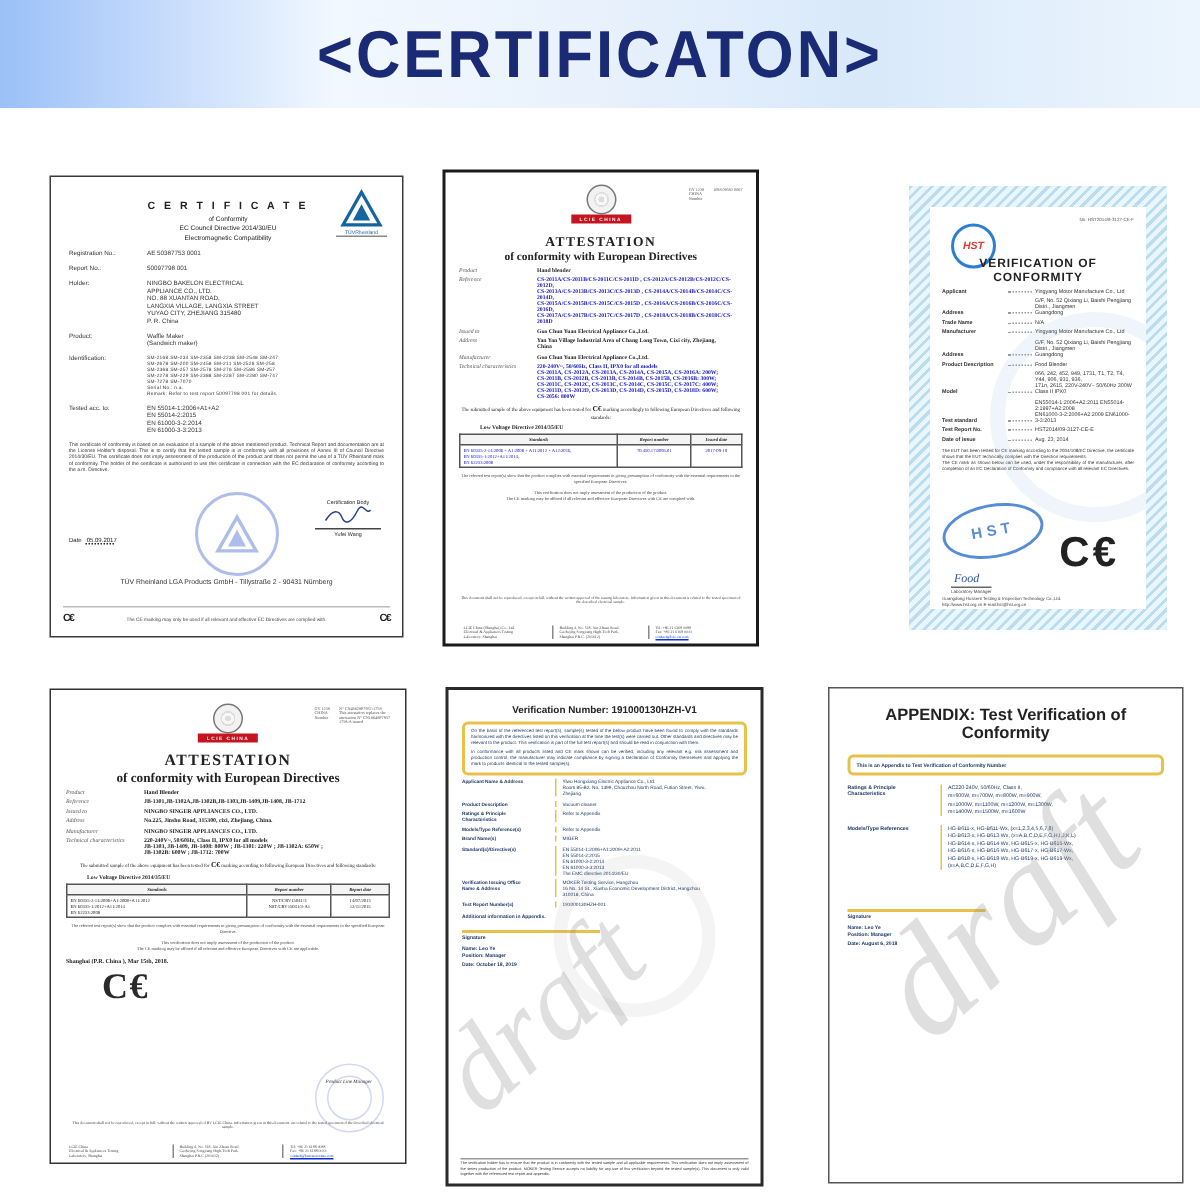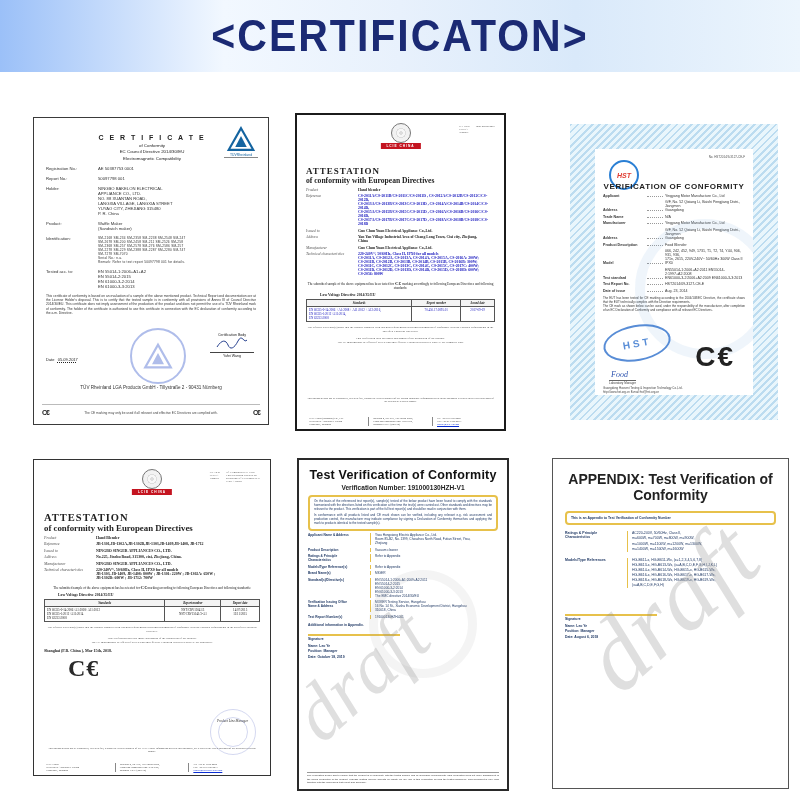--- a/index.html
+++ b/index.html
@@ -36,21 +36,21 @@
   
   .att{font-family:"Liberation Serif",serif;}
   .c2{left:295px;top:113px;width:211px;height:318px;border:2px solid #1b1b1b;padding:8px 9px;font-size:3.8px;}
   .c4{left:33px;top:459px;width:238px;height:317px;border:1.5px solid #333;padding:9px 10px;font-size:3.9px;}
   .att-head{position:relative;height:30px;}
   .emblem{position:absolute;left:50%;transform:translateX(-50%);top:0;width:18px;height:18px;border:1px solid #777;
     border-radius:50%;background:radial-gradient(circle at 50% 50%, #ddd 0 2px, #f7f7f7 2px 4px, #ddd 4px 5px, #f2f2f2 5px 9px);}
   .red-label{position:absolute;left:50%;transform:translateX(-50%);top:20px;background:#c41420;color:#fff;
     font-size:3.2px;font-weight:bold;padding:1px 6px;letter-spacing:1px;font-family:"Liberation Sans",sans-serif;}
   .att-meta{position:absolute;right:0;top:2px;text-align:left;font-size:2.8px;color:#555;display:flex;gap:6px;}
-  .att-title{text-align:left;font-weight:bold;margin-top:13px;}
+  .att-title{text-align:center;font-weight:bold;margin-top:3px;}
   .c2 .att-title .t1{font-size:9px;letter-spacing:1px;}
   .c2 .att-title .t2{font-size:7.6px;}
   .c4 .att-title .t1{font-size:10.5px;letter-spacing:1px;}
   .c4 .att-title .t2{font-size:8.8px;}
   .att-fr{display:flex;margin-top:2.5px;}
   .att-fl{flex:0 0 52px;font-style:italic;color:#555;}
   .att-fv{flex:1;white-space:pre-line;font-weight:bold;color:#222;}
   .blue{color:#1414bd;}
   .att-ce-sent{text-align:center;font-size:3.3px;margin-top:5px;color:#222;}
   .att-ce-sent .ce{font-size:5px;font-weight:bold;}
@@ -67,21 +67,21 @@
   .att-stamp{position:absolute;right:14px;bottom:20px;width:44px;height:44px;border:1.5px solid rgba(100,115,200,.4);
     border-radius:50%;opacity:.7;display:flex;align-items:center;justify-content:center;}
   .att-stamp .inner{width:28px;height:28px;border:1px solid rgba(100,115,200,.4);border-radius:50%;}
   .att-footnote{position:absolute;left:10px;right:10px;bottom:16px;text-align:center;font-size:2.6px;color:#444;}
   .att-footer{position:absolute;left:8px;right:8px;bottom:3px;display:flex;font-size:2.6px;color:#444;}
   .att-footer .col{flex:1;padding:0 4px;white-space:pre-line;}
   .att-footer .col + .col{border-left:0.8px solid #888;}
   .link{color:#0b2fd4;text-decoration:underline;}
   
   .c3{left:563px;top:117px;width:222px;height:310px;padding:7px;}
-  .lace{position:absolute;inset:7px;background:repeating-linear-gradient(135deg,#bcdcf0 0 2px,#e9f6fc 2px 5px);padding:25px;box-sizing:border-box;}
+  .lace{position:absolute;inset:7px;background:repeating-linear-gradient(135deg,#bcdcf0 0 2px,#e9f6fc 2px 5px);padding:14px;box-sizing:border-box;margin-left:36px;}
   .lace-inner{background:#fff;width:100%;height:100%;position:relative;padding:6px 8px;box-sizing:border-box;overflow:hidden;}
   .c3-no{text-align:right;font-size:3px;color:#555;}
   .hst-logo{width:26px;height:26px;border:2px solid #2a7fd4;border-radius:50%;display:flex;align-items:center;justify-content:center;margin:1px 0 0 6px;background:#fff;}
   .hst-logo span{color:#e03a2f;font-weight:bold;font-style:italic;font-size:7px;letter-spacing:0;}
   .c3-title{text-align:center;font-size:8px;font-weight:bold;letter-spacing:0.6px;color:#222;margin-top:-8px;}
   .hst-fr{display:flex;margin-top:2.6px;font-size:3.6px;align-items:flex-end;}
   .hst-fl{flex:0 0 44px;font-weight:bold;color:#333;}
   .hst-dots{flex:0 0 16px;border-bottom:1px dotted #999;margin:0 2px 1px 0;}
   .hst-fv{flex:1;white-space:pre-line;color:#333;}
   .c3-body{font-size:3px;text-align:justify;margin-top:4px;line-height:1.3;color:#333;}
@@ -107,21 +107,21 @@
   .yx-note{font-size:3.3px;font-weight:bold;color:#1f3864;margin-top:4px;}
   .sig-line{width:92px;border-top:2px solid #e7c14b;margin-top:7px;}
   .sig-label{font-size:3.4px;font-weight:bold;color:#1f3864;margin-top:1px;}
   .sig-meta{font-size:3.4px;font-weight:bold;color:#1f3864;margin-top:3px;white-space:pre-line;line-height:1.6;}
   .fineprint{position:absolute;left:8px;right:8px;bottom:5px;font-size:2.5px;color:#333;text-align:justify;border-top:0.5px solid #999;padding-top:1.5px;line-height:1.3;}
   .draft-wm{position:absolute;font-family:"Liberation Serif",serif;font-style:italic;color:rgba(140,140,140,.28);
     transform:rotate(-42deg);pointer-events:none;}
   .c5 .draft-wm{font-size:78px;left:-14px;top:170px;}
   .c6 .draft-wm{font-size:100px;left:20px;top:90px;}
   .c5-circ-wm{position:absolute;right:30px;top:110px;width:90px;height:90px;border:9px solid rgba(150,150,150,.10);border-radius:50%;}
-  .c6-title{font-size:14px;font-weight:bold;color:#222;text-align:center;}
+  .c6-title{font-size:11px;font-weight:bold;color:#222;text-align:center;}
   .c6 .ybox{margin-top:8px;}
   .c6 .ybox p{font-size:3.4px;font-weight:bold;}
   .c6 .yrow{margin-top:6px;}
   .c6 .yrow .yl{font-size:3.5px;}
   .c6 .yrow .yv{font-size:3.5px;line-height:1.45;}
 </style>
 </head>
 <body>
 
 <div class="banner">
@@ -463,21 +463,20 @@
     <div class="col"><span class="ml">Tel: +86 21 6188 0088
 Fax: +86 21 6188 0033</span>
       <span class="link">contact@bureauveritas.com</span>
     </div>
   </div>
 </div>
 
 <div class="cert c5">
   <div class="c5-circ-wm"></div>
   <div class="draft-wm">draft</div>
-  <div class="c5-title">Test Verification of Conformity</div>
   <div class="c5-vnum">Verification Number: 191000130HZH-V1</div>
   <div class="ybox">
     <p>On the basis of the referenced test report(s), sample(s) tested of the below product have been found to comply with the standards harmonized with the directives listed on this verification at the time the test(s) were carried out. Other standards and directives may be relevant to the product. This verification is part of the full test report(s) and should be read in conjunction with them.</p>
     <p>In conformance with all products listed and CE mark shown can be verified, including any relevant e.g. risk assessment and production control, the manufacturer may indicate compliance by signing a Declaration of Conformity themselves and applying the mark to products identical to the tested sample(s).</p>
   </div>
   <div class="yrow">
     <span class="yl">Applicant Name &amp; Address</span>
     <span class="yv">Yiwu Hongxiang Electric Appliance Co., Ltd.
 Room 85-B2, No. 1399, Chouzhou North Road, Futian Street, Yiwu,
 Zhejiang</span>

